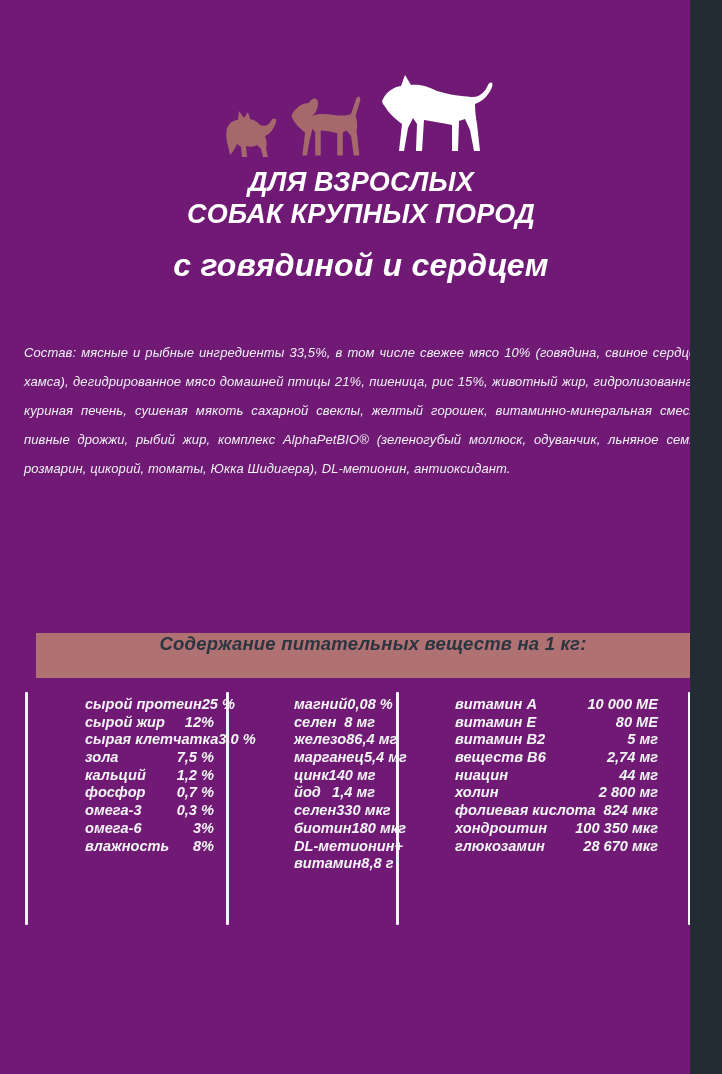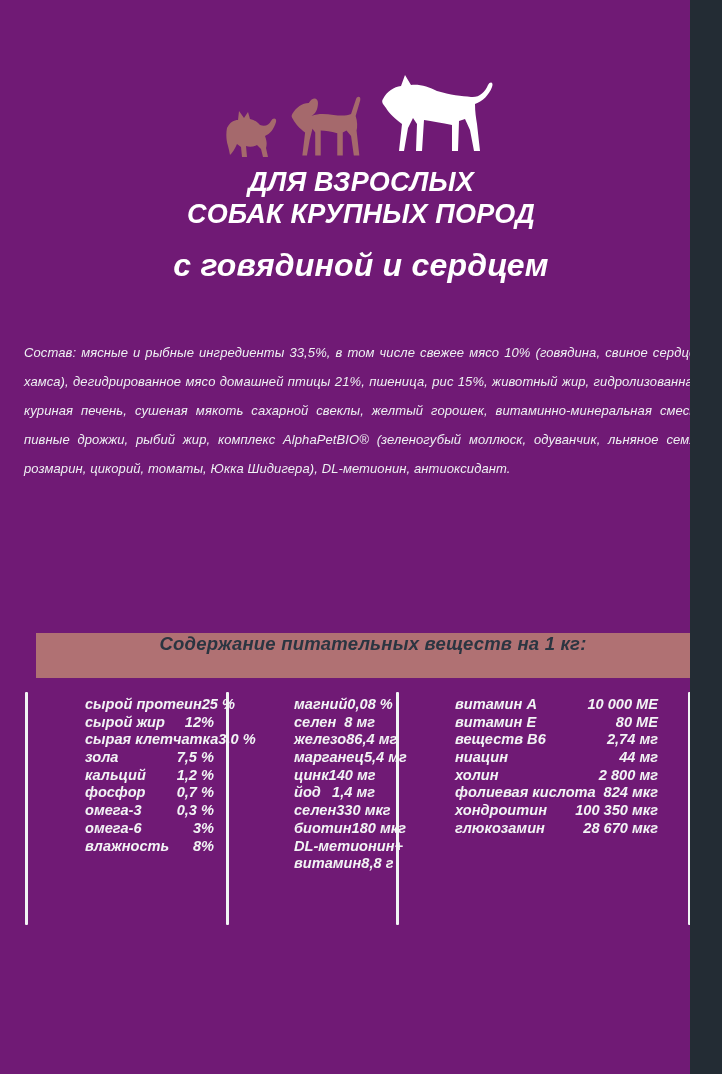--- a/index.html
+++ b/index.html
@@ -191,20 +191,24 @@
   <div class="col col-3">
     <div class="row">
         <span class="lbl">витамин A</span>
         <span class="val">10 000 МЕ</span>
       </div>
     <div class="row">
         <span class="lbl">витамин E</span>
         <span class="val">80 МЕ</span>
       </div>
     <div class="row">
+        <span class="lbl">витамин B2</span>
+        <span class="val">5 мг</span>
+      </div>
+    <div class="row">
         <span class="lbl">веществ B6</span>
         <span class="val">2,74 мг</span>
       </div>
     <div class="row">
         <span class="lbl">ниацин</span>
         <span class="val">44 мг</span>
       </div>
     <div class="row">
         <span class="lbl">холин</span>
         <span class="val">2 800 мг</span>

